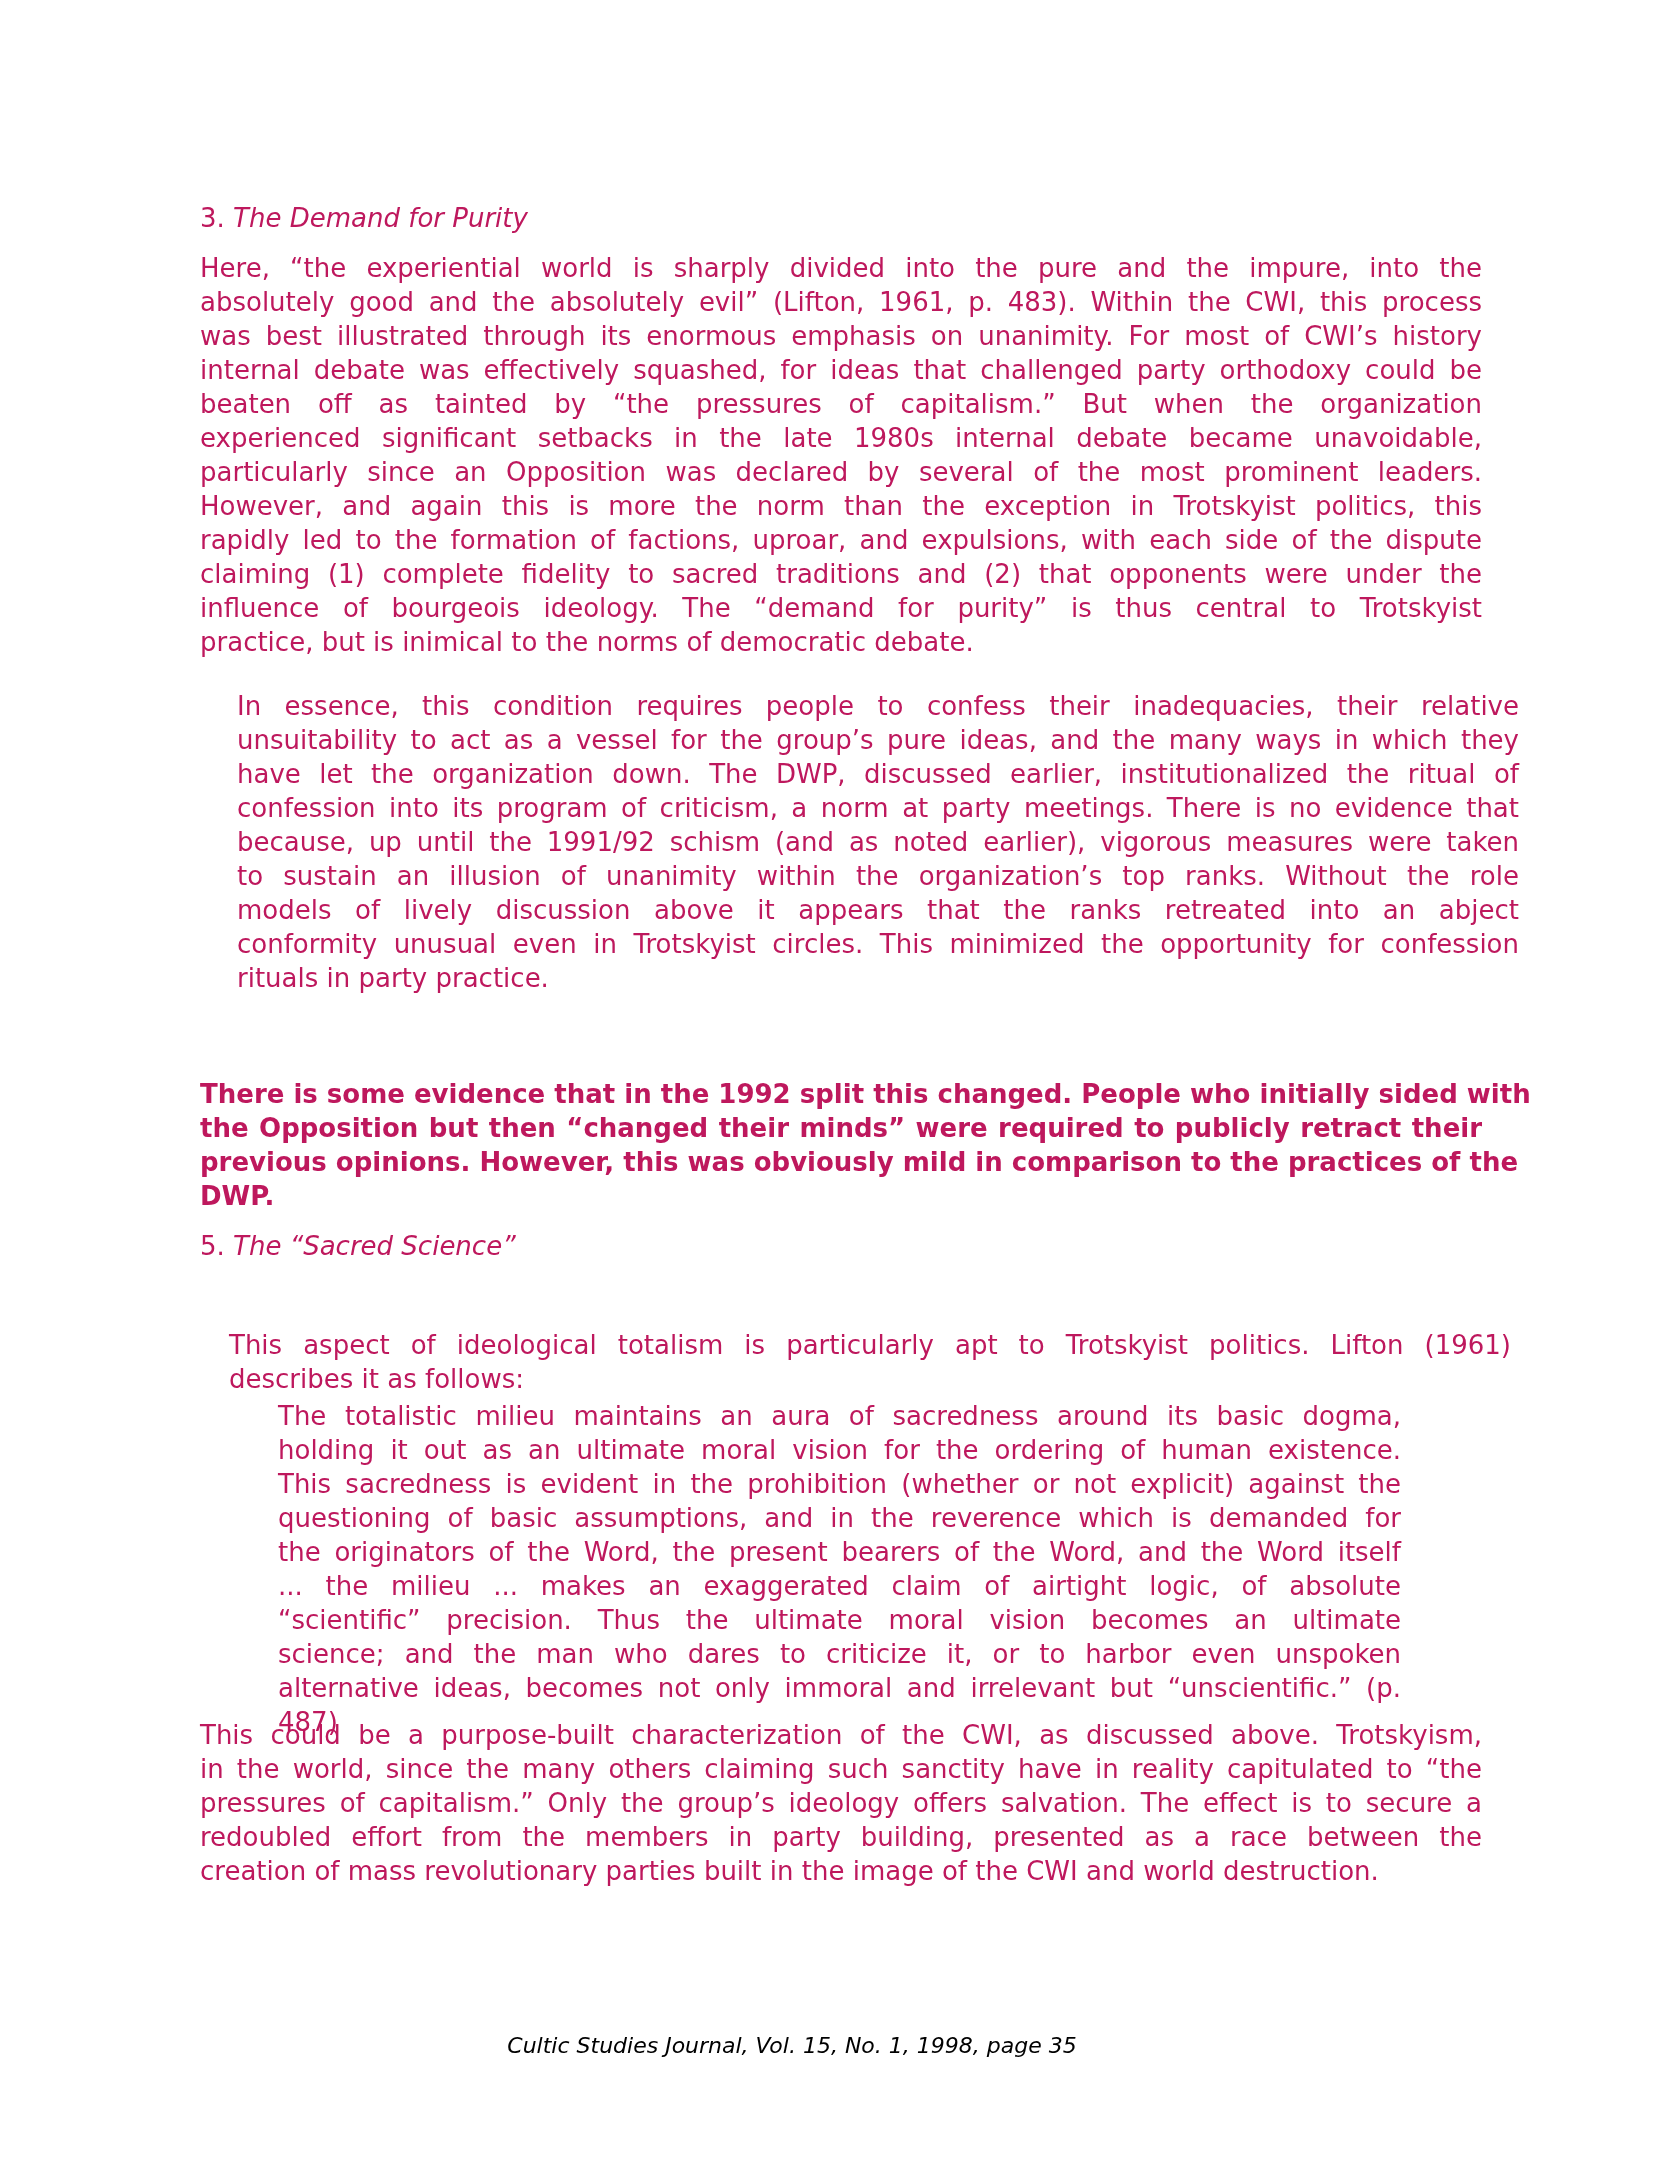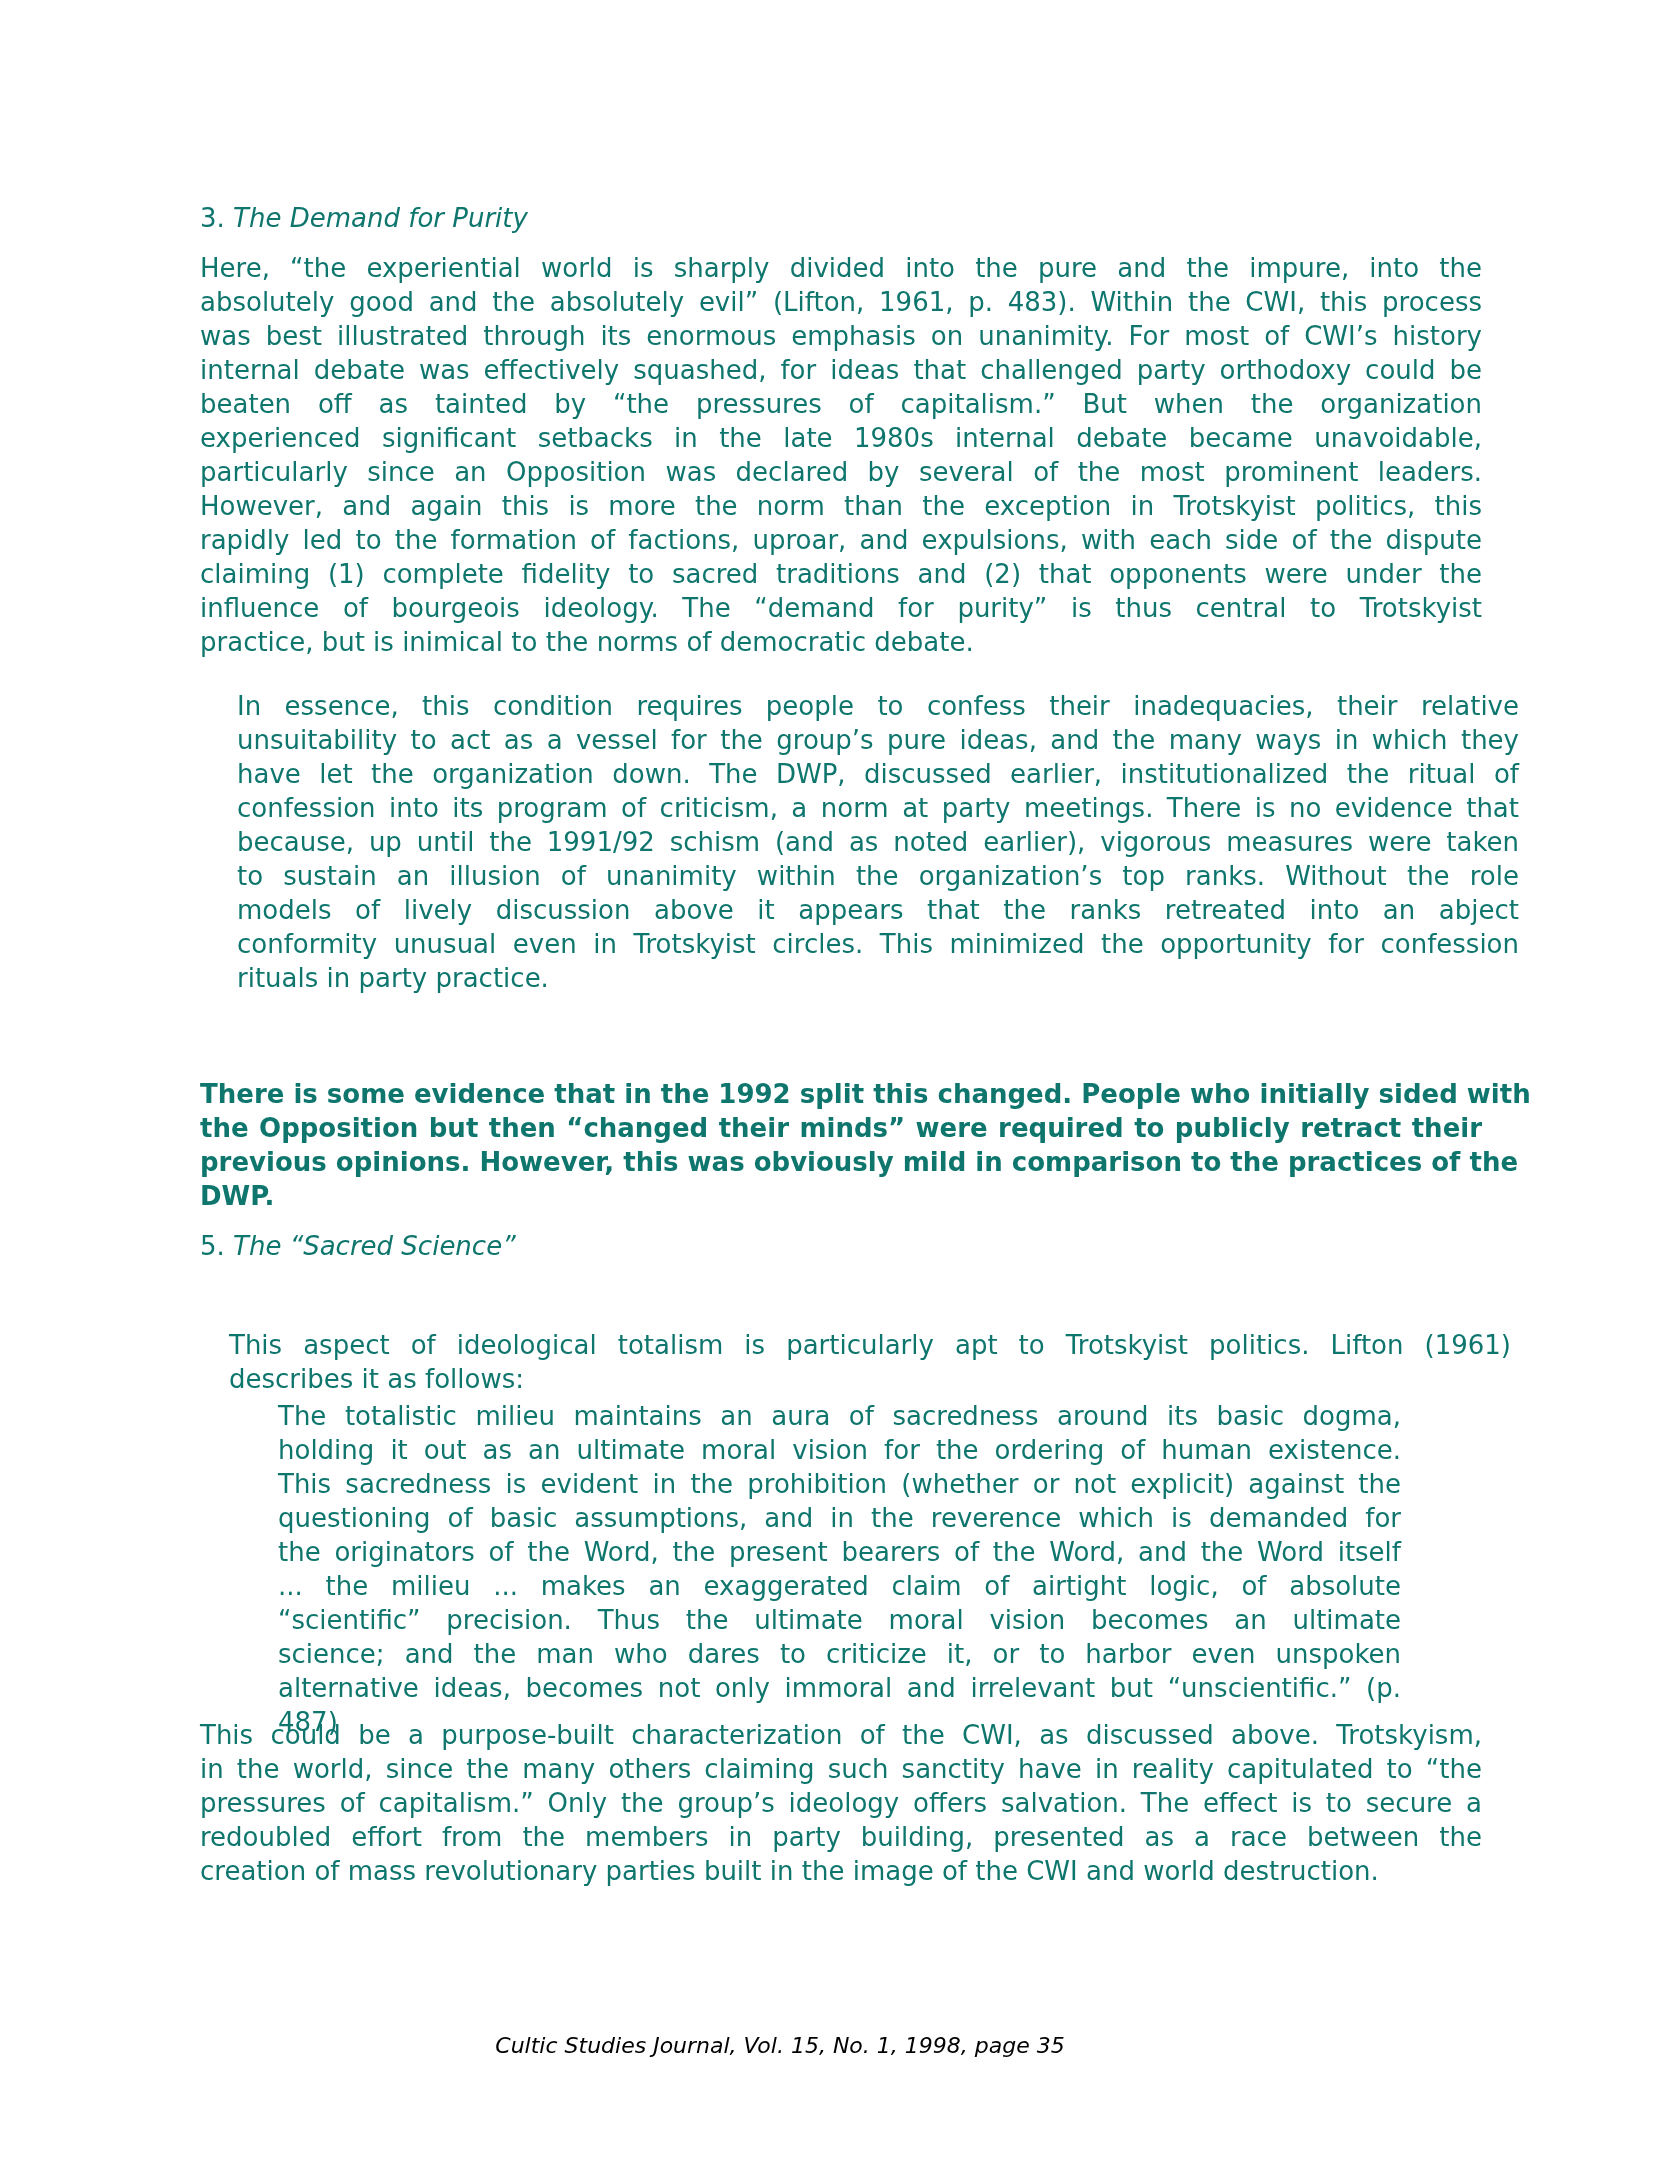--- a/index.html
+++ b/index.html
@@ -1,28 +1,28 @@
 <!DOCTYPE html>
 <html style="font-size:15px"><head>
 <meta charset="utf-8">
 <style>
   html, body { margin: 0; padding: 0; background: #ffffff; }
   body { width: 1680px; height: 2174px; position: relative; overflow: hidden; }
   .page { position: absolute; left: 0; top: 0; width: 1680px; height: 2174px; background: #ffffff; }
-  .col { position: absolute; left: 200px; width: 1282px; color: #0f766e;
+  .col { position: absolute; left: 200px; width: 1282px; color: #be185d;
          font-family: "DejaVu Sans", sans-serif; font-size: 26px; }
   .line { display: block; height: 34px; line-height: 34px; white-space: nowrap;
           text-align: justify; text-align-last: justify; }
   .line.last { text-align: left; text-align-last: left; }
   .heading { height: 34px; line-height: 34px; white-space: nowrap; }
   .heading .title { font-style: italic; }
   .quote { left: 278px; width: 1123px; }
   .footer { position: absolute; left: 0; width: 1560px; text-align: center; top: 2032px;
             font-family: "DejaVu Sans", sans-serif; font-style: italic; font-size: 22px;
-            line-height: 28px; color: #000000; }
+            line-height: 28px; color: #000000; padding-left: 12px; }
 </style>
 </head>
 <body>
 
 <div class="page">
 
   <div class="col heading" style="top:201px;">
     <span>3.</span>
     <span class="title">The Demand for Purity</span>
   </div>

